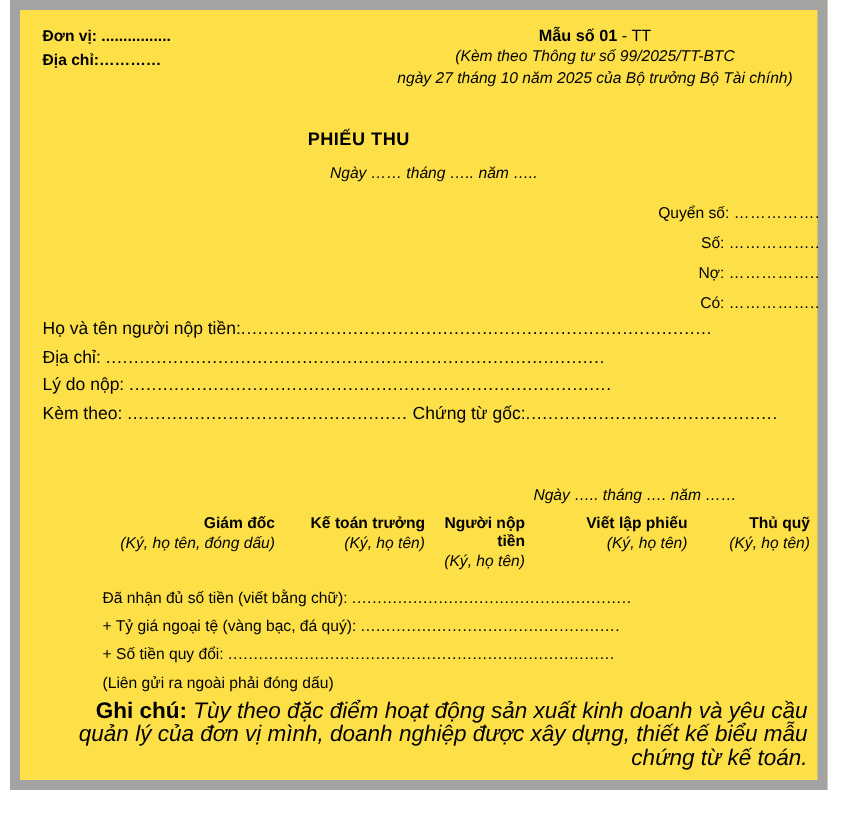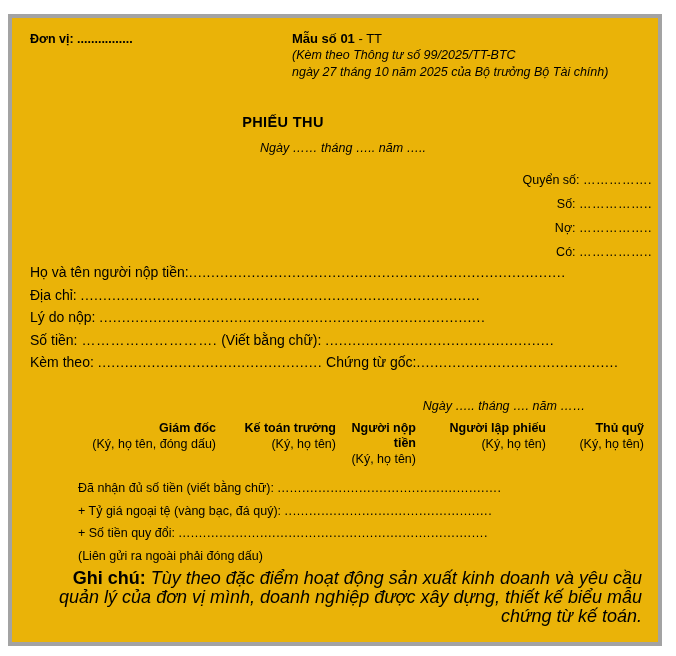--- a/index.html
+++ b/index.html
@@ -11,26 +11,26 @@
     width: 676px;
     height: 656px;
     font-family: "Liberation Sans", sans-serif;
     color: #000000;
     overflow: hidden;
   }
 
   #page {
     position: absolute;
     left: 8px;
-    top: 14px;
+    top: 0;
     width: 654px;
     height: 632px;
-    border: 4px solid #a3a3a3;
+    border: 8px solid #a3a3a3;
     box-sizing: border-box;
-    background: #eab308;
+    background: #fde047;
   }
 
   .inner {
     position: absolute;
     left: 0; top: 0;
     width: 646px;
     height: 624px;
   }
   .b  { font-weight: bold; }
 
@@ -44,21 +44,21 @@
     line-height: 19px;
   }
   .hdr-left div { white-space: nowrap; }
 
   
   .hdr-right {
     position: absolute;
     left: 280px;
     top: 12px;
     width: 360px;
-    text-align: left;
+    text-align: center;
     line-height: 17px;
   }
   .hdr-right .l1 { font-size: 13px; }
   .hdr-right .l2,
   .hdr-right .l3 { font-size: 12.5px; font-style: italic; }
 
   
   .title {
     position: absolute;
     left: 0;
@@ -132,20 +132,21 @@
     position: absolute;
     top: 0;
     text-align: right;
     font-size: 12.5px;
   }
   .sigcol .name {
     font-weight: bold;
     line-height: 15px;
   }
   .sigcol .sub {
+    font-style: italic;
     line-height: 15px;
     margin-top: 1px;
   }
 
   .sig-0 { left: 0px;   width: 186px; }
   .sig-1 { left: 186px; width: 120px; }
   .sig-2 { left: 306px; width: 80px;  }
   .sig-3 { left: 386px; width: 130px; }
   .sig-4 { left: 516px; width: 98px;  }
 
@@ -183,20 +184,21 @@
   }
 </style>
 </head>
 <body>
 
 <div id="page">
   <div class="inner">
 
     <div class="hdr-left">
       <div>Đơn vị: ................</div>
+      <div>Địa chỉ:…………</div>
     </div>
 
     <div class="hdr-right">
       <div class="l1"><span class="b">Mẫu số 01</span><span> - TT</span></div>
       <div class="l2">(Kèm theo Thông tư số 99/2025/TT-BTC</div>
       <div class="l3">ngày 27 tháng 10 năm 2025 của Bộ trưởng Bộ Tài chính)</div>
     </div>
 
     <div class="title">PHIẾU THU</div>
     <div class="subtitle">Ngày …… tháng ….. năm …..</div>
@@ -205,41 +207,40 @@
       <div class="row"><span>Quyển số:</span> <span class="dots">…………….</span></div>
       <div class="row"><span>Số:</span> <span class="dots">……………..</span></div>
       <div class="row"><span>Nợ:</span> <span class="dots">……………..</span></div>
       <div class="row"><span>Có:</span> <span class="dots">……………..</span></div>
     </div>
 
     <div class="fields">
       <div class="frow"><span class="lbl">Họ và tên người nộp tiền:</span><span class="dotfill">....................................................................................</span></div>
       <div class="frow"><span class="lbl">Địa chỉ: </span><span class="dotfill">.........................................................................................</span></div>
       <div class="frow"><span class="lbl">Lý do nộp: </span><span class="dotfill">......................................................................................</span></div>
-      <div class="frow"><span class="lbl">Số tiền: </span><span class="dotfill">……………………….</span><span class="lbl"> (Viết bằng chữ): </span><span class="dotfill">...................................................</span></div>
       <div class="frow"><span class="lbl">Kèm theo: </span><span class="dotfill">..................................................</span><span class="lbl"> Chứng từ gốc:</span><span class="dotfill">.............................................</span></div>
     </div>
 
     <div class="sig-date">Ngày ….. tháng …. năm ……</div>
 
     <div class="sigrow">
       <div class="sigcol sig-0">
         <div class="name">Giám đốc</div>
         <div class="sub">(Ký, họ tên, đóng dấu)</div>
       </div>
       <div class="sigcol sig-1">
         <div class="name">Kế toán trưởng</div>
         <div class="sub">(Ký, họ tên)</div>
       </div>
       <div class="sigcol sig-2">
         <div class="name">Người nộp tiền</div>
         <div class="sub">(Ký, họ tên)</div>
       </div>
       <div class="sigcol sig-3">
-        <div class="name">Người lập phiếu</div>
+        <div class="name">Viết lập phiếu</div>
         <div class="sub">(Ký, họ tên)</div>
       </div>
       <div class="sigcol sig-4">
         <div class="name">Thủ quỹ</div>
         <div class="sub">(Ký, họ tên)</div>
       </div>
     </div>
 
     <div class="bottom">
       <div class="brow"><span>Đã nhận đủ số tiền (viết bằng chữ): </span><span class="dotfill">.......................................................</span></div>

